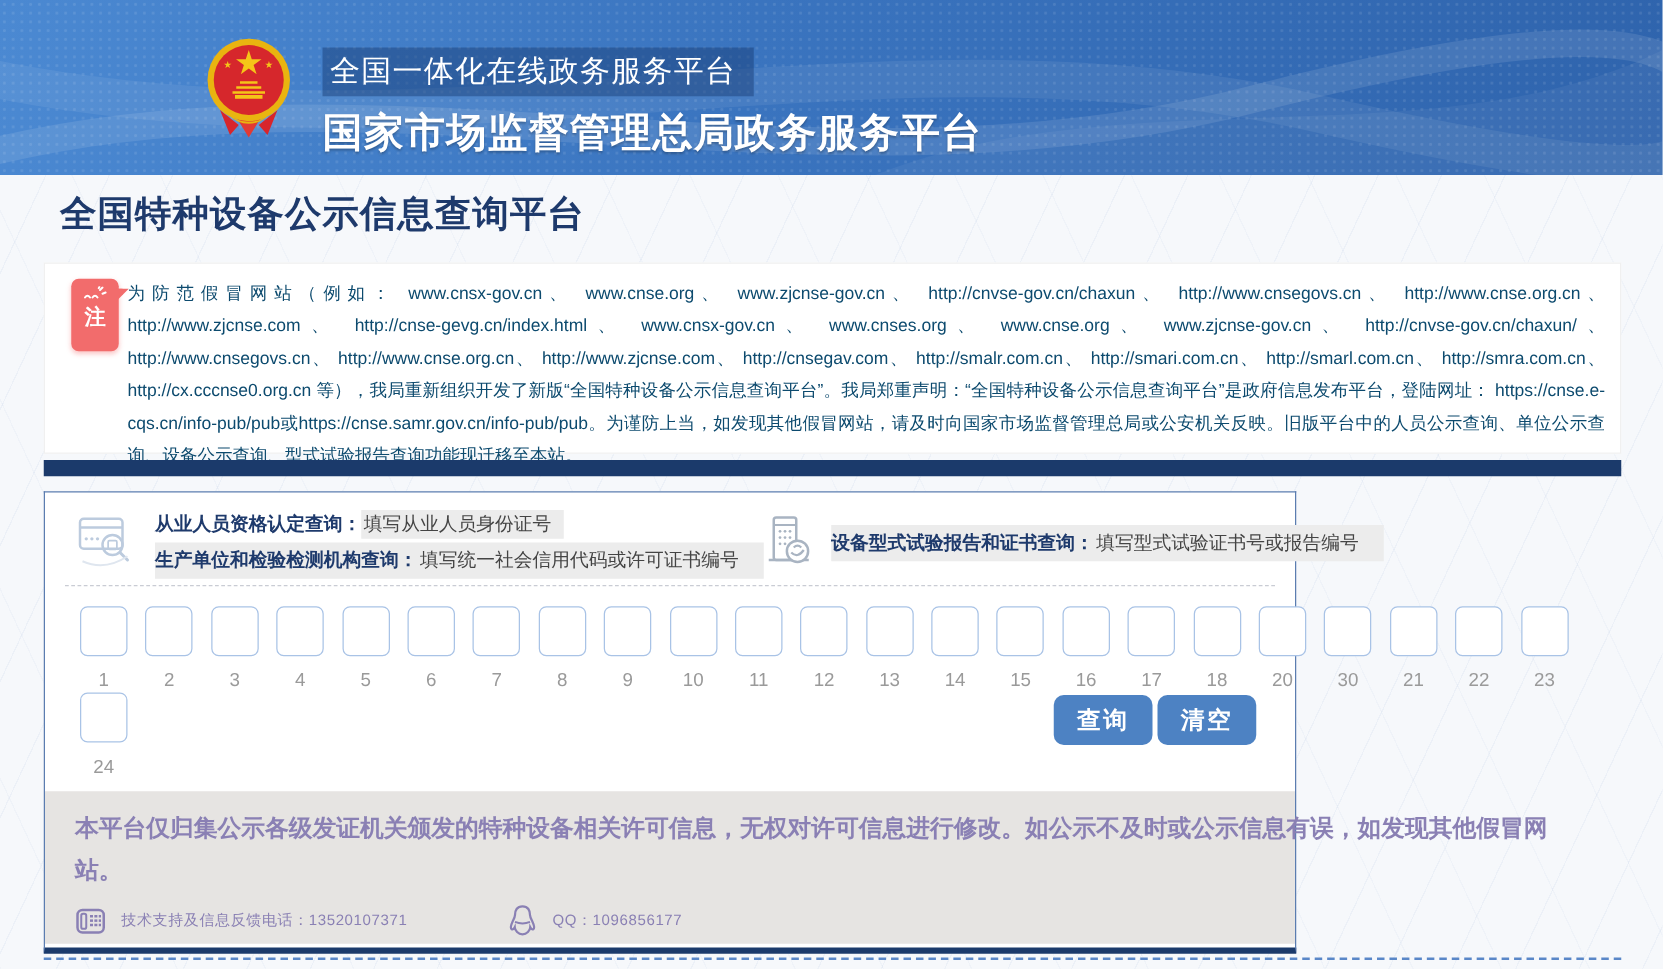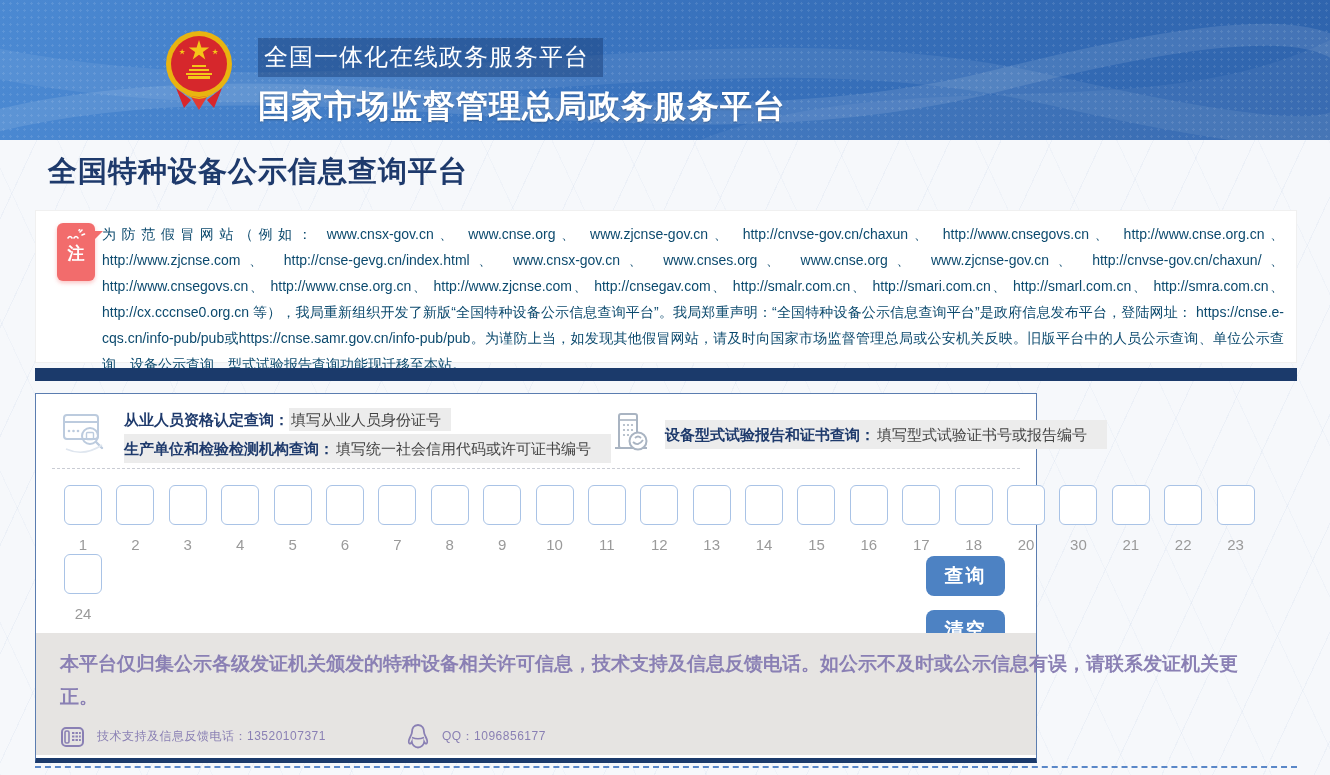--- a/index.html
+++ b/index.html
@@ -55,21 +55,21 @@
   .hint-line { font-size:15px; line-height:29px; white-space:nowrap; }
   .hint-line b { color:#1e3a6c; font-weight:bold; }
   .hint-line .hint { color:#444; background:#ececec; padding:3px 10px 3px 2px; }
   .hint-line.fullgray { background:#ececec; padding-right:10px; }
   .dashed { position:absolute; left:16px; right:16px; top:74px; border-top:1px dashed #c9ccd4; }
   .grid { position:absolute; left:28px; top:91px; width:1192px;
     display:flex; flex-wrap:wrap; column-gap:14.4px; row-gap:0; }
   .cell { width:38px; display:flex; flex-direction:column; align-items:center; }
   .box { width:38px; height:40px; background:#fff; border:1px solid #a9c3e6; border-radius:6px; }
   .num { margin-top:11px; margin-bottom:1px; font-size:15px; color:#9a9a9a; }
-  .btns { position:absolute; top:162px; right:31px; display:flex; gap:14px;flex-direction:column; }
+  .btns { position:absolute; top:162px; right:31px; display:flex; gap:4px; }
   .btn { width:79px; height:40px; background:#4d82c3; color:#fff; border:none; border-radius:8px;
     font-size:19px; font-weight:bold; font-family:inherit; cursor:pointer; letter-spacing:2px; }
   
   .panel-footer { position:absolute; left:0; right:0; top:239px; bottom:3px;
     background:#e6e4e2; padding:14px 24px 0 24px; }
   .disclaimer { font-size:19px; font-weight:bold; color:#8a80b4; line-height:33px; width:1205px; }
   .contact { display:flex; align-items:center; margin-top:10px; }
   .cicon { margin-right:12px; display:inline-flex; }
   .clabel { font-size:12px; font-weight:normal; color:#8a80b4; letter-spacing:0.5px; }
   .qq-gap { margin-left:80px; }
@@ -280,21 +280,21 @@
           <div class="num">24</div>
         </div>
       </div>
 
     <div class="btns">
       <button class="btn">查询</button>
       <button class="btn">清空</button>
     </div>
 
     <div class="panel-footer">
-      <p class="disclaimer">本平台仅归集公示各级发证机关颁发的特种设备相关许可信息，技术支持及信息反馈电话。如公示不及时或公示信息有误，请联系发证机关更正。</p>
+      <p class="disclaimer">本平台仅归集公示各级发证机关颁发的特种设备相关许可信息，无权对许可信息进行修改。如公示不及时或公示信息有误，如发现其他假冒网站。</p>
       <div class="contact">
         <span class="cicon">
           <svg width="25" height="25" viewBox="0 0 25 25" fill="none">
             <rect x="2" y="4" width="21" height="18" rx="4" stroke="#8a80b4" stroke-width="2"></rect>
             <rect x="5" y="7" width="4" height="12" rx="1.5" stroke="#8a80b4" stroke-width="1.6"></rect>
             <g fill="#8a80b4">
               <rect x="12" y="8" width="2.4" height="2"></rect>
                 <rect x="15.5" y="8" width="2.4" height="2"></rect>
                 <rect x="19" y="8" width="1.8" height="2"></rect>
               <rect x="12" y="11.5" width="2.4" height="2"></rect>

